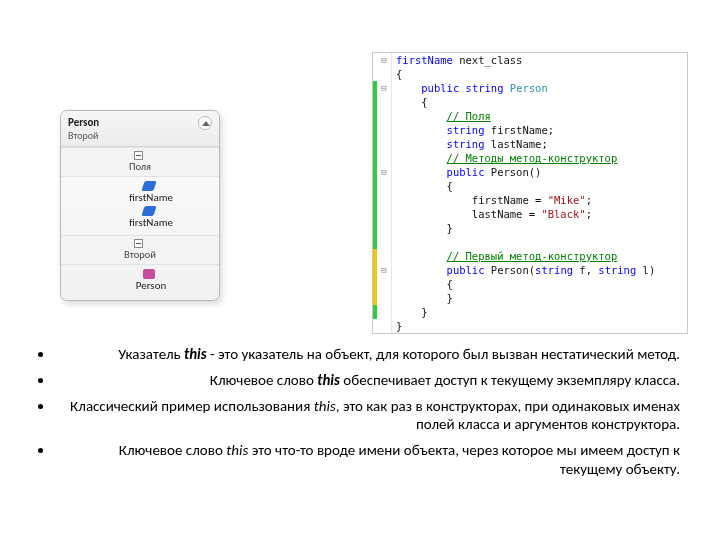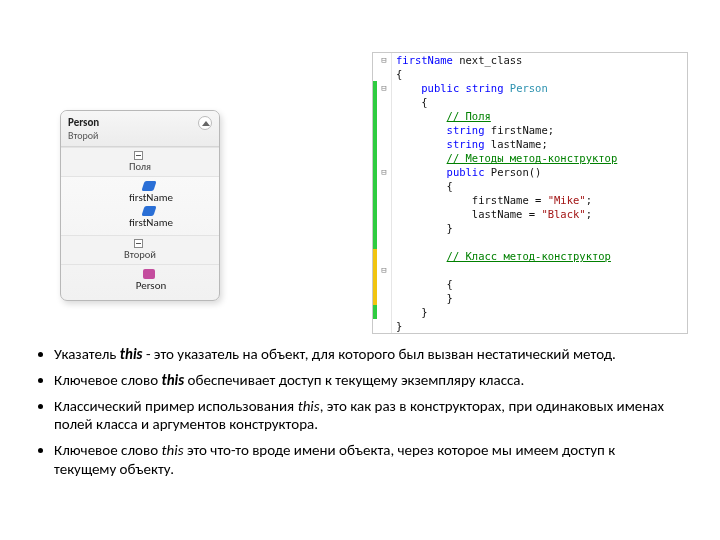--- a/index.html
+++ b/index.html
@@ -86,21 +86,21 @@
   .kw { color:#0000ff; }
   .typ{ color:#2b91af; }
   .str{ color:#a31515; }
   .cm { color:#008000;text-decoration:underline; }
   
   .bullets {
     position:absolute; left:30px; right:40px; top:345px;
     font-size: 15px; line-height: 1.25;
   }
   .bullets ul { margin:0; padding:0 0 0 24px; }
-  .bullets li { margin: 0 0 7px 0; }
+  .bullets li { margin: 0 0 7px 0; text-align: right; }
   .bullets em.kw { font-style: italic; font-weight:bold; color:#000;}
   .bullets em.kwi{ font-style: italic; color:#000;}
 </style>
 </head>
 <body>
 
 <div class="top">
 
   <div class="diagram">
     <div class="hdr">
@@ -233,27 +233,28 @@
           <div class="mk g"></div>
           <div class="fold"></div>
         </div>
         <pre></pre>
       </div>
       <div class="ln">
         <div class="gut">
           <div class="mk y"></div>
           <div class="fold"></div>
         </div>
-        <pre>        <span class="cm">// Класс метод-конструктор</span></pre>
-      </div>
-      <div class="ln">
-        <div class="gut">
-          <div class="mk y"></div>
-          <div class="fold">⊟</div>
-        </div>
+        <pre>        <span class="cm">// Первый метод-конструктор</span></pre>
+      </div>
+      <div class="ln">
+        <div class="gut">
+          <div class="mk y"></div>
+          <div class="fold">⊟</div>
+        </div>
+        <pre>        <span class="kw">public</span> Person(<span class="kw">string</span> f, <span class="kw">string</span> l)</pre>
       </div>
       <div class="ln">
         <div class="gut">
           <div class="mk y"></div>
           <div class="fold"></div>
         </div>
         <pre>        {</pre>
       </div>
       <div class="ln">
         <div class="gut">

